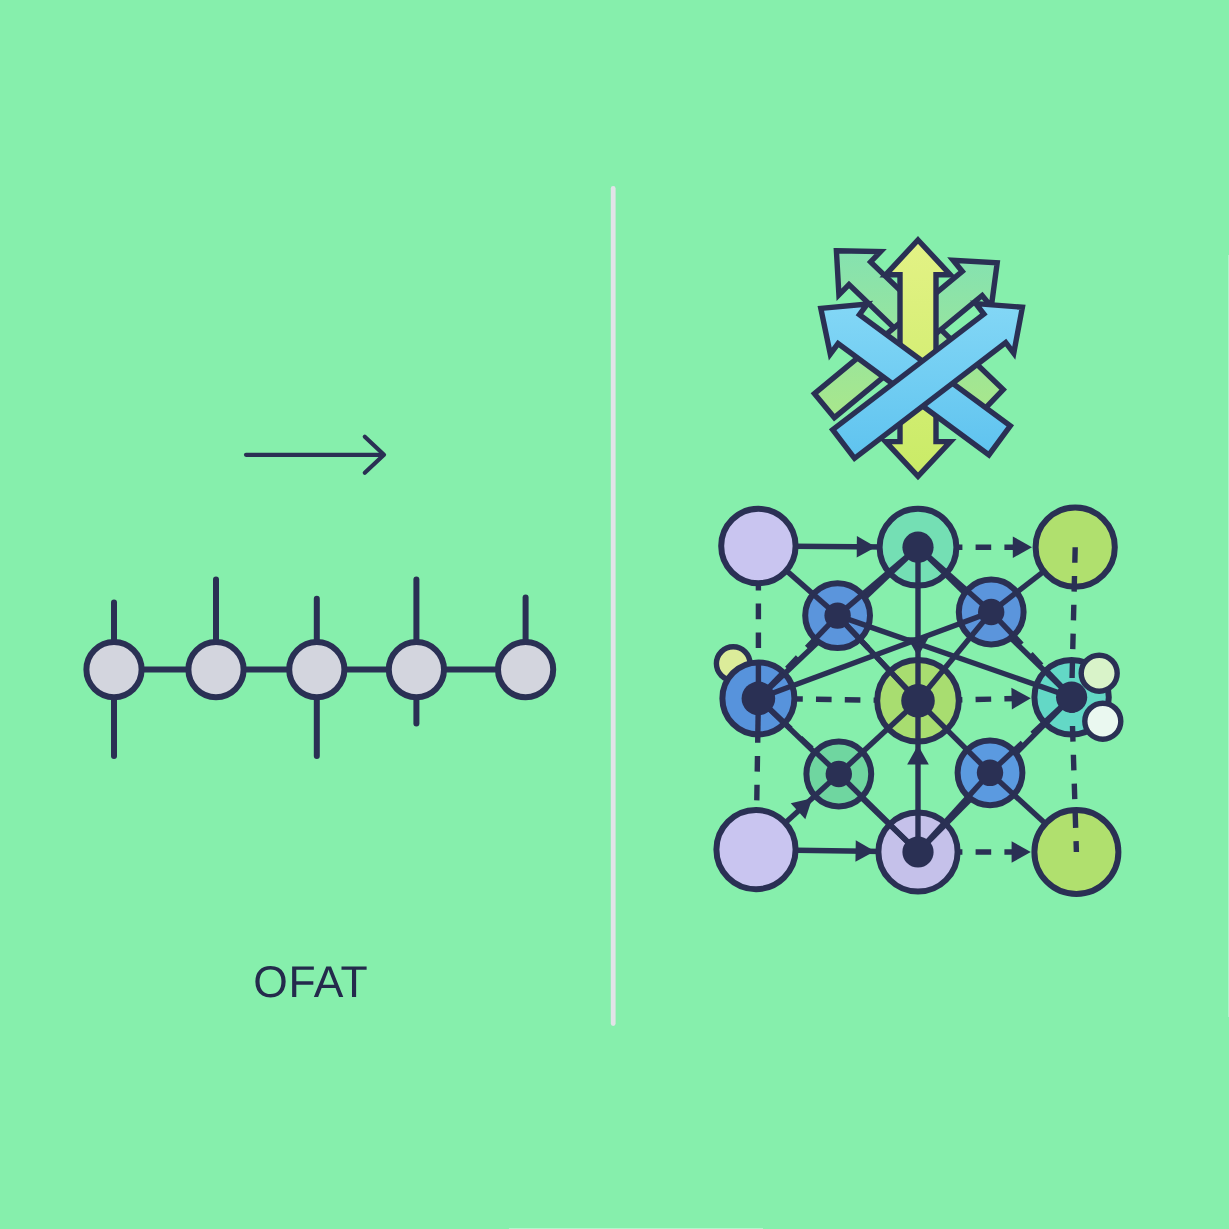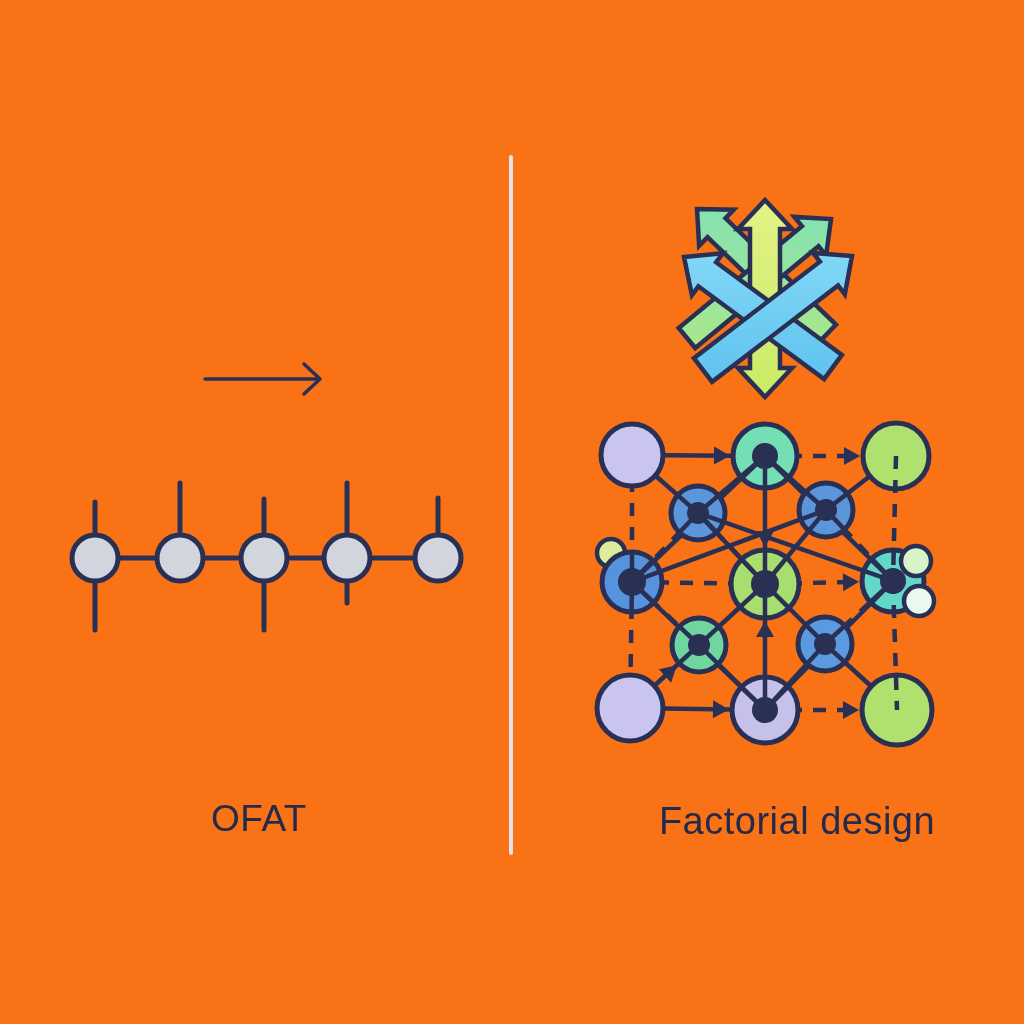--- a/index.html
+++ b/index.html
@@ -1,16 +1,16 @@
 <!DOCTYPE html>
 <html><head>
 <meta charset="utf-8">
 <style>
   html,body{margin:0;padding:0;background:#ffffff;}
-  .canvas{position:relative;width:1024px;height:1024px;background:#f97316;overflow:hidden;
+  .canvas{position:relative;width:1024px;height:1024px;background:#86efac;overflow:hidden;
           font-family:"Liberation Sans", sans-serif;}
   #scene{position:absolute;left:0;top:0;width:1024px;height:1024px;}
   .divider{position:absolute;border-radius:2px;}
   .label{position:absolute;transform:translateX(-50%);font-weight:500;
          letter-spacing:0.5px;white-space:nowrap;}
   .label-left{left:259px;top:798px;font-size:37px;}
   .label-right{left:797px;top:800px;font-size:38px;}
 </style>
 </head>
 <body>
@@ -179,14 +179,13 @@
         <circle cx="698" cy="513" r="11" fill="#2a3054"></circle>
         <circle cx="826" cy="510" r="11" fill="#2a3054"></circle>
         <circle cx="699" cy="645" r="11" fill="#2a3054"></circle>
         <circle cx="825" cy="644" r="11" fill="#2a3054"></circle>
         <circle cx="916" cy="561" r="15" fill="#d9f3c9" stroke="#2a3054" stroke-width="4.5"></circle>
         <circle cx="919" cy="601" r="15" fill="#eaf8f0" stroke="#2a3054" stroke-width="4.5"></circle>
       </g>
     </svg>
   <div class="divider" id="divider" style="left: 509px; top: 155px; width: 4px; height: 700px; background: rgb(226, 227, 232);"></div>
   <div class="label label-left" style="color: rgb(36, 42, 76);">OFAT</div>
-  <div class="label label-right" style="color: rgb(36, 42, 76);">Factorial design</div>
 </div>
 
 </body></html>

